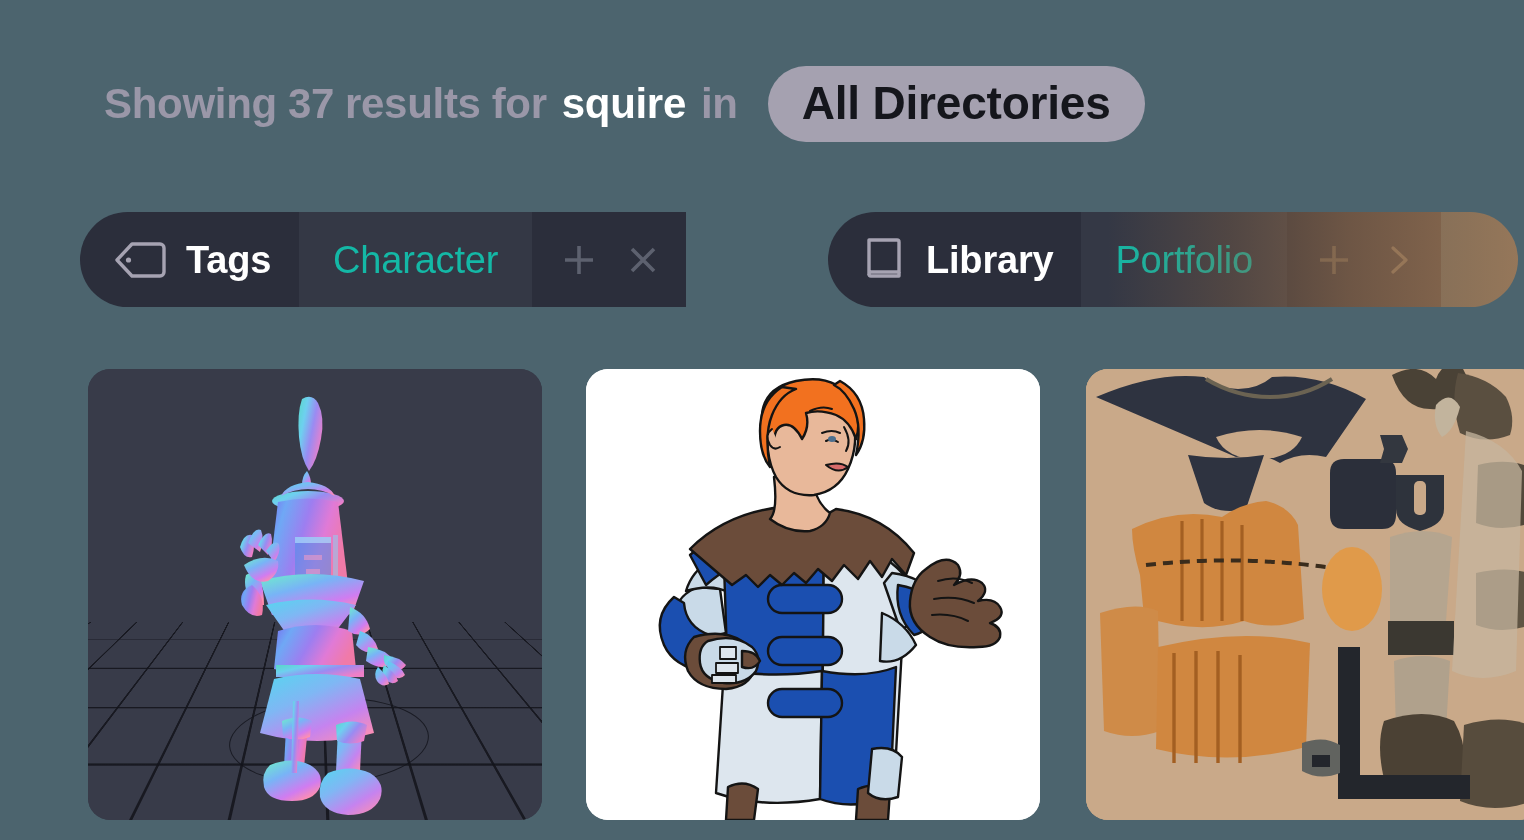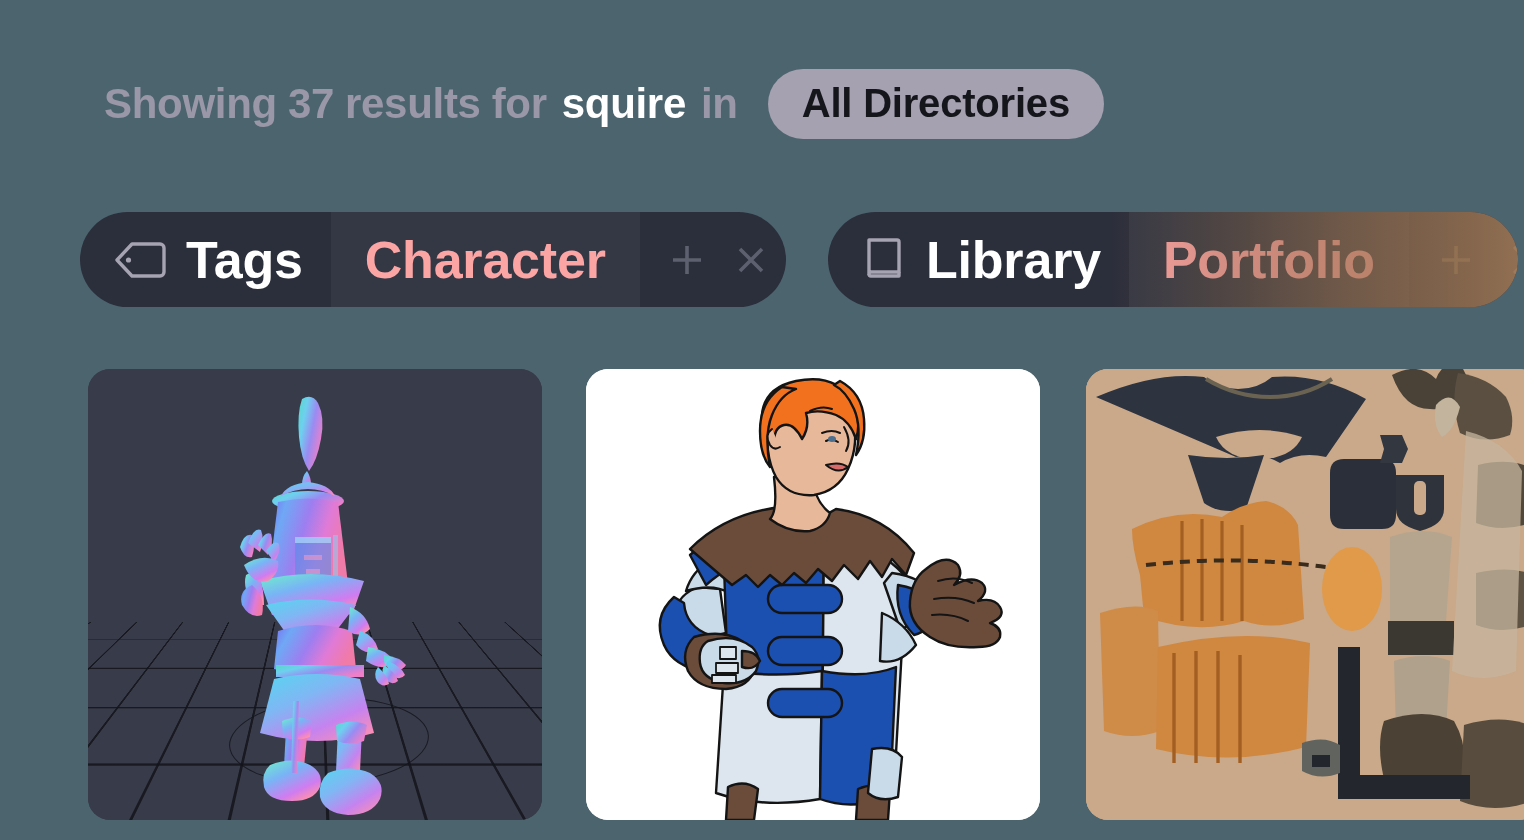--- a/index.html
+++ b/index.html
@@ -22,45 +22,45 @@
     font-size:42px; font-weight:bold; color:#9a97a8; letter-spacing:-0.3px;
   }
   .rh-query{
     font-size:42px; font-weight:bold; color:#ffffff; letter-spacing:-0.3px;
     margin:6px 4px;
   }
   .rh-sp{ display:inline-block; width:11px; }
   .dir-badge{
     margin-left:30px;
     background:#a5a1b0; color:#15161c;
-    font-size:40px; font-weight:bold; letter-spacing:-0.2px;
+    font-size:46px; font-weight:bold; letter-spacing:-0.2px;
     border-radius:40px;
     padding:14px 34px 16px 34px;
     line-height:1;
   }
 
   
   .pill{
     position:absolute; top:212px; height:95px;
     border-radius:48px; overflow:hidden;
     display:flex; align-items:stretch;
   }
   .pill-seg{
     display:flex; align-items:center;
     height:100%;
   }
   .seg-head{ background:#2b2e3b; padding-left:34px; padding-right:28px; gap:20px; }
   .seg-value{ background:#343845; padding:0 34px; }
   .seg-actions{ background:#2b2e3b; display:flex; align-items:center; gap:6px; padding:0 14px 0 18px; }
 
   .seg-label{
-    font-size:52px; font-weight:bold; color:#ffffff; letter-spacing:-0.2px;
+    font-size:38px; font-weight:bold; color:#ffffff; letter-spacing:-0.2px;
     line-height:1;
   }
-  .seg-value .seg-label{ color:#fca5a5; font-weight:bold; }
+  .seg-value .seg-label{ color:#14b8a6; font-weight:normal; }
 
   .icon-svg{ display:block; }
   .act-btn{
     width:58px; height:58px;
     display:flex; align-items:center; justify-content:center;
     cursor:pointer;
   }
 
   #pill-tags{ left:80px; width:706px; }
   #pill-library{ left:828px; width:690px; }

